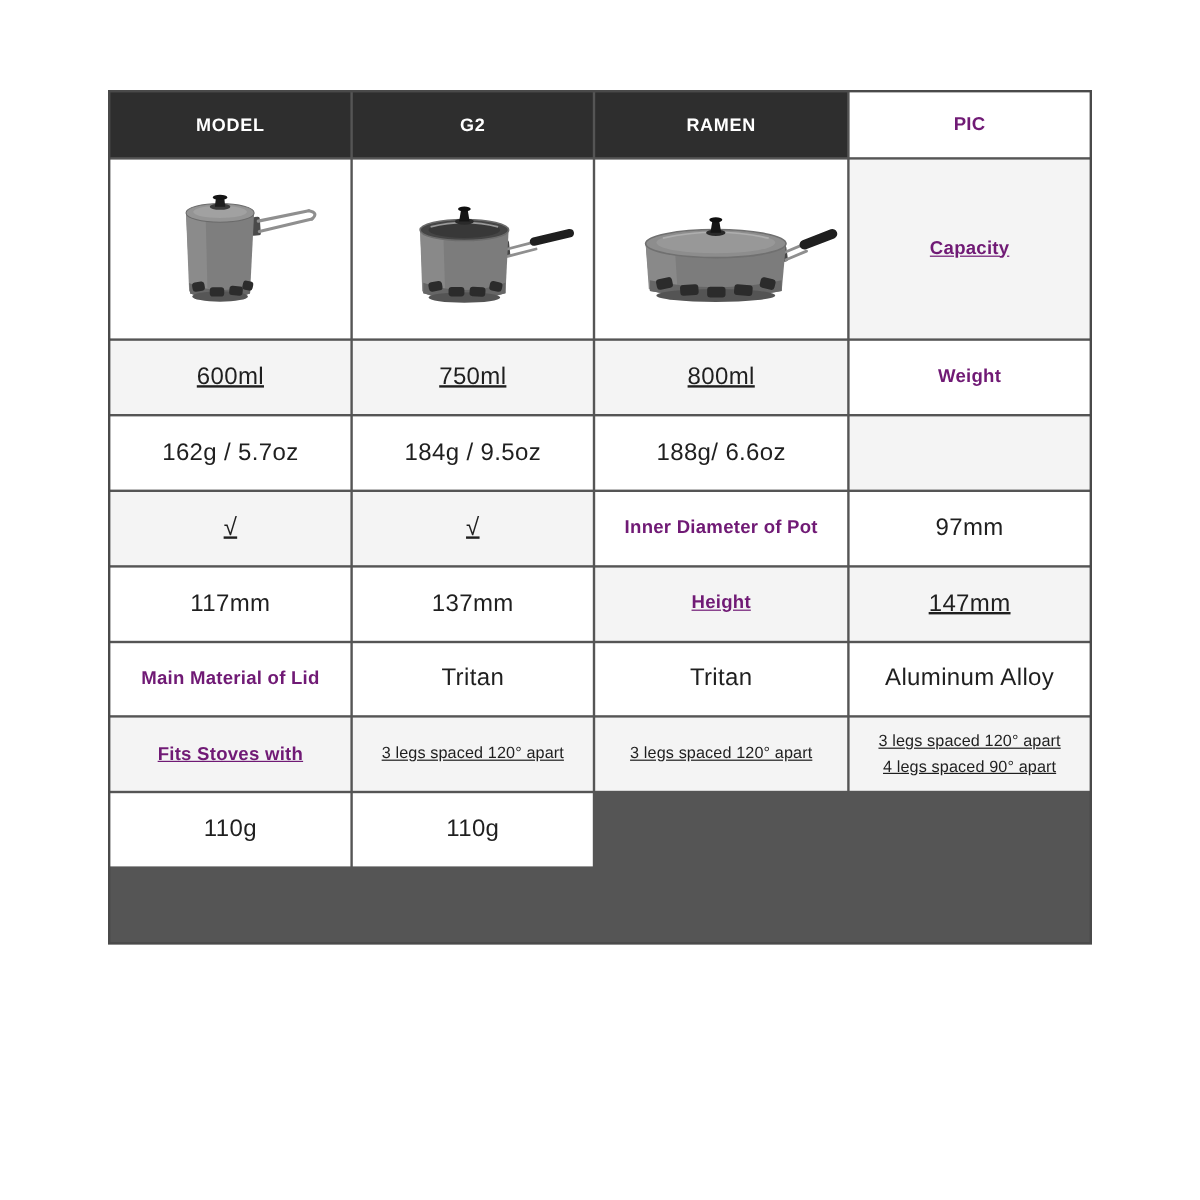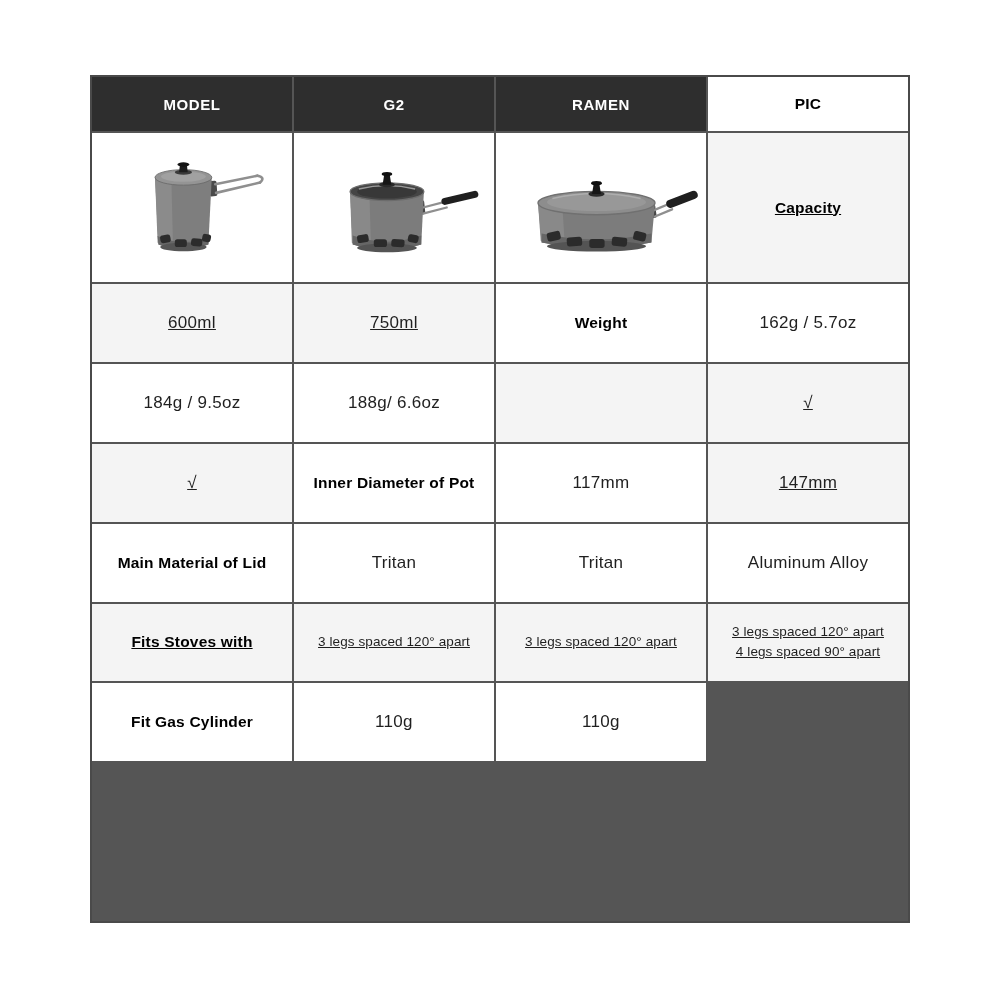--- a/index.html
+++ b/index.html
@@ -10,21 +10,21 @@
     overflow: hidden;
   }
   .page {
     width: 1000px; height: 1000px;
     position: relative;
     background: #ffffff;
   }
   .comparison-table {
     position: absolute;
     left: 90px; top: 75px;
-    width: 820px; height: 848px;
+    width: 820px; height: 712px;
     background: #555555;            
     border: 2px solid #4a4a4a;
     display: grid;
     grid-template-columns: repeat(4, 1fr);
     grid-template-rows: 54px 149px repeat(8, 1fr);
     gap: 2px;
   }
   .cell {
     display: flex;
     align-items: center;
@@ -36,25 +36,25 @@
   .hcell {
     background: #2e2e2e;
     color: #ffffff;
     font-weight: bold;
     font-size: 15px;
     letter-spacing: 0.6px;
   }
   .lcell {
     font-weight: bold;
     font-size: 15.5px;
-    color: #000000;
+    color: #701a75;
     letter-spacing: 0.2px;
   }
   .vcell {
-    font-size: 17px;
+    font-size: 20px;
     color: #1f1f1f;
     letter-spacing: 0.3px;
     white-space: pre-line;
   }
   .shade { background: #f4f4f4; text-decoration: underline; }
   .pic-cell { background: #ffffff; }
   .stove-text { font-size: 13.5px; line-height: 1.55; letter-spacing: 0.1px; }
   .pot-svg { display: block; }
 </style>
 </head>
@@ -167,44 +167,47 @@
           <ellipse cx="105" cy="50" rx="9" ry="3" fill="#2a2a2a"></ellipse>
           <path d="M100,50 L102,38 L108,38 L110,50 Z" fill="#161616"></path>
           <ellipse cx="105" cy="38" rx="6" ry="2.4" fill="#0f0f0f"></ellipse>
         </g>
       </svg>
     </div>
 
     <div class="cell lcell shade">Capacity</div>
     <div class="cell vcell shade">600ml</div>
     <div class="cell vcell shade">750ml</div>
+    <div class="cell vcell shade">800ml</div>
 
     <div class="cell lcell">Weight</div>
     <div class="cell vcell">162g / 5.7oz</div>
     <div class="cell vcell">184g / 9.5oz</div>
     <div class="cell vcell">188g/ 6.6oz</div>
 
     <div class="cell vcell shade"></div>
     <div class="cell vcell shade">√</div>
     <div class="cell vcell shade">√</div>
 
     <div class="cell lcell">Inner Diameter of Pot</div>
+    <div class="cell vcell">97mm</div>
     <div class="cell vcell">117mm</div>
-
+    <div class="cell vcell">137mm</div>
+
+    <div class="cell lcell shade">Height</div>
     <div class="cell vcell shade">147mm</div>
 
     <div class="cell lcell">Main Material of Lid</div>
     <div class="cell vcell">Tritan</div>
     <div class="cell vcell">Tritan</div>
     <div class="cell vcell">Aluminum Alloy</div>
 
     <div class="cell lcell shade">Fits Stoves with</div>
     <div class="cell vcell shade stove-text">3 legs spaced 120° apart</div>
     <div class="cell vcell shade stove-text">3 legs spaced 120° apart</div>
     <div class="cell vcell shade stove-text">3 legs spaced 120° apart
 4 legs spaced 90° apart</div>
 
-    <div class="cell lcell">Fit Gas Cylinder</div>
     <div class="cell vcell">110g</div>
     <div class="cell vcell">110g</div>
 
   </div>
 </div>
 
 </body></html>

